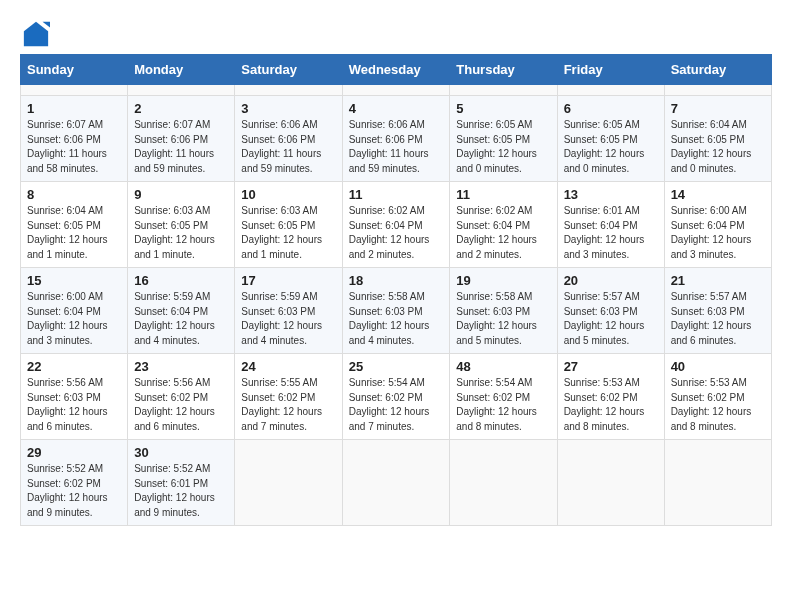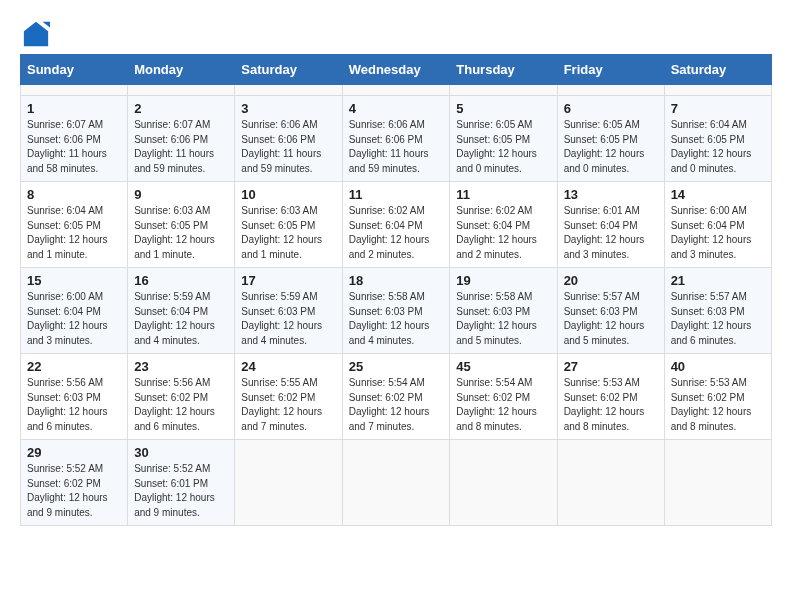--- a/index.html
+++ b/index.html
@@ -334,21 +334,21 @@
       </td>
         <td>
         <span class="day-num">25</span>
         <span class="day-info">
           Sunrise: 5:54 AM<br>
           Sunset: 6:02 PM<br>
           Daylight: 12 hours and 7 minutes.
         </span>
       </td>
         <td>
-        <span class="day-num">45</span>
+        <span class="day-num">48</span>
         <span class="day-info">
           Sunrise: 5:54 AM<br>
           Sunset: 6:02 PM<br>
           Daylight: 12 hours and 8 minutes.
         </span>
       </td>
         <td>
         <span class="day-num">27</span>
         <span class="day-info">
           Sunrise: 5:53 AM<br>

